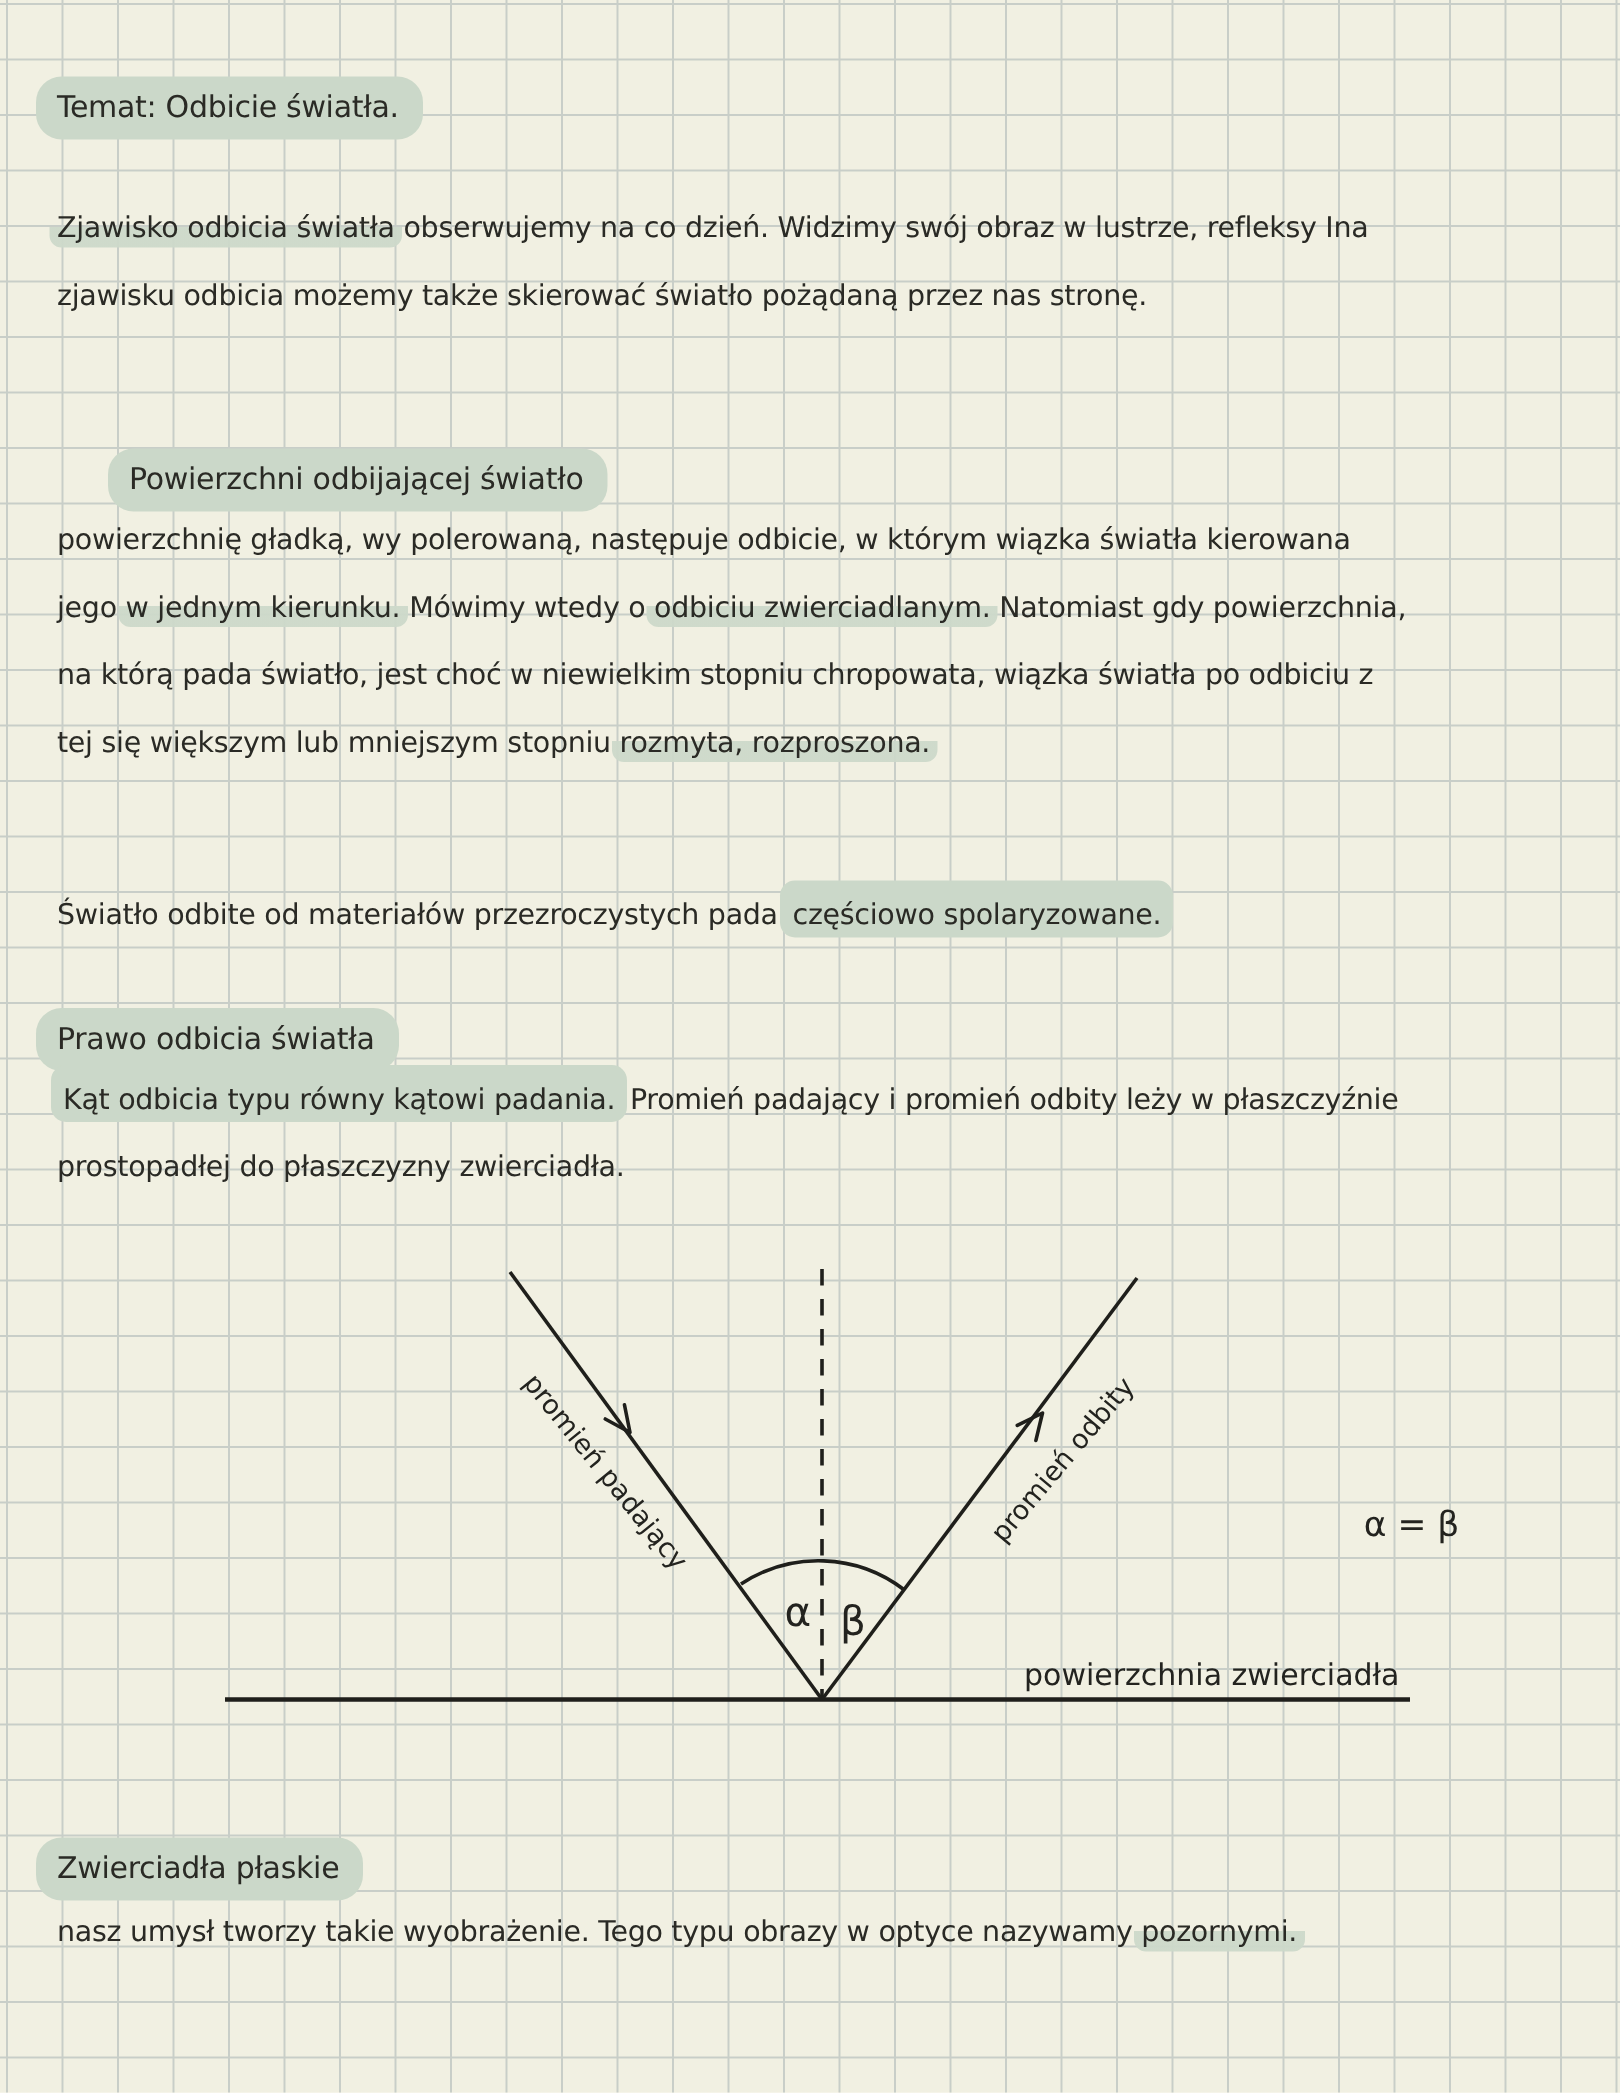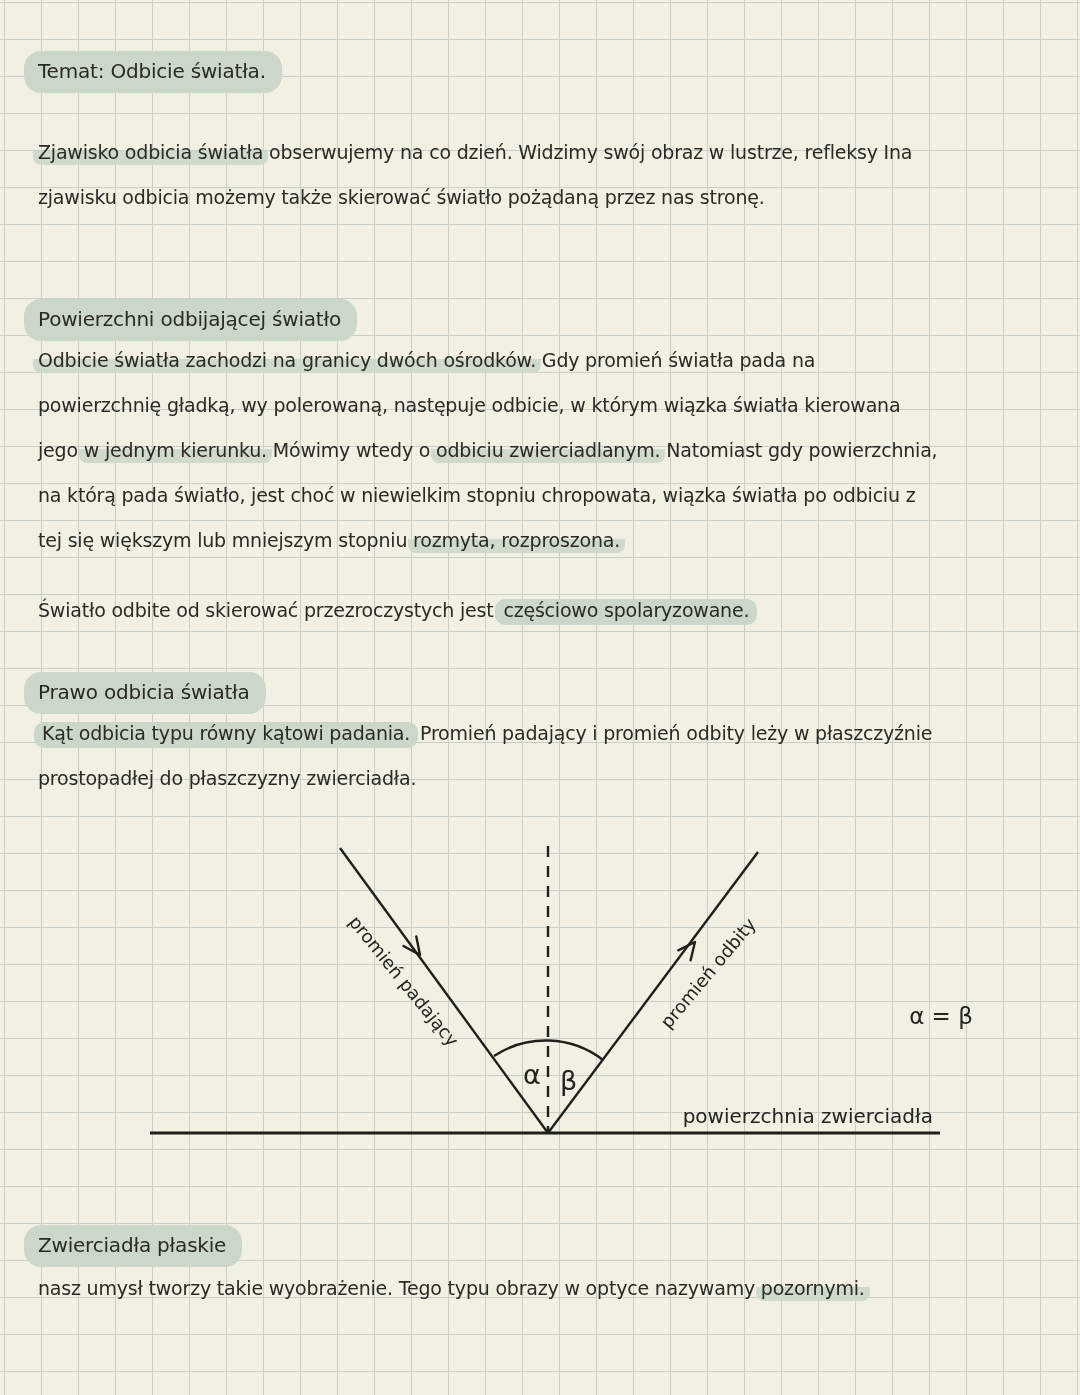--- a/index.html
+++ b/index.html
@@ -28,52 +28,51 @@
   }
   .hl-under{
     background:linear-gradient(to bottom,rgba(205,217,202,0) 42%,rgba(205,217,202,0.95) 42%,rgba(205,217,202,0.95) 100%);
     border-radius:8px;
     padding:0 5px 2px 5px;
     margin:4px -5px;
   }
   .hl-pill{
     background:#cbd8c9;
     border-radius:10px;
-    padding:0 8px 4px 8px;
+    padding:12px 8px 4px 8px;
     margin:0 -4px;
   }
   #diagram{position:absolute;left:140px;top:832px;width:840px;height:335px;}
   #diagram text{fill:#23231f;}
   #diagram .stroke{stroke:#1f1f1b;fill:none;}
 </style>
 </head>
 <body>
 
 <div id="page">
 
   <div id="notes">
       <div class="block heading" style="top: 51px;">
         <div class="line"><span class="hl-heading">Temat: Odbicie światła.</span></div>
       </div>
       <div class="block paragraph" style="top: 130px;">
         <div class="line"><span class="hl-under">Zjawisko odbicia światła</span><span> obserwujemy na co dzień. Widzimy swój obraz w lustrze, refleksy Ina</span></div>
         <div class="line"><span>zjawisku odbicia możemy także skierować światło pożądaną przez nas stronę.</span></div>
       </div>
-      <div class="block heading" style="top: 299px;">
+      <div class="block heading" style="top: 299px; margin-left: 48px;">
         <div class="line"><span class="hl-heading">Powierzchni odbijającej światło</span></div>
       </div>
       <div class="block paragraph" style="top: 338px;">
-        <div class="line"><span class="hl-under">Odbicie światła zachodzi na granicy dwóch ośrodków.</span><span> Gdy promień światła pada na</span></div>
         <div class="line"><span>powierzchnię gładką, wy polerowaną, następuje odbicie, w którym wiązka światła kierowana</span></div>
         <div class="line"><span>jego </span><span class="hl-under">w jednym kierunku.</span><span> Mówimy wtedy o </span><span class="hl-under">odbiciu zwierciadlanym.</span><span> Natomiast gdy powierzchnia,</span></div>
         <div class="line"><span>na którą pada światło, jest choć w niewielkim stopniu chropowata, wiązka światła po odbiciu z</span></div>
         <div class="line"><span>tej się większym lub mniejszym stopniu </span><span class="hl-under">rozmyta, rozproszona.</span></div>
       </div>
       <div class="block paragraph" style="top: 588px;">
-        <div class="line"><span>Światło odbite od skierować przezroczystych jest </span><span class="hl-pill">częściowo spolaryzowane.</span></div>
+        <div class="line"><span>Światło odbite od materiałów przezroczystych pada </span><span class="hl-pill">częściowo spolaryzowane.</span></div>
       </div>
       <div class="block heading" style="top: 672px;">
         <div class="line"><span class="hl-heading">Prawo odbicia światła</span></div>
       </div>
       <div class="block paragraph" style="top: 711px;">
         <div class="line"><span class="hl-pill">Kąt odbicia typu równy kątowi padania.</span><span> Promień padający i promień odbity leży w płaszczyźnie</span></div>
         <div class="line"><span>prostopadłej do płaszczyzny zwierciadła.</span></div>
       </div>
       <div class="block heading" style="top: 1225px;">
         <div class="line"><span class="hl-heading">Zwierciadła płaskie</span></div>

